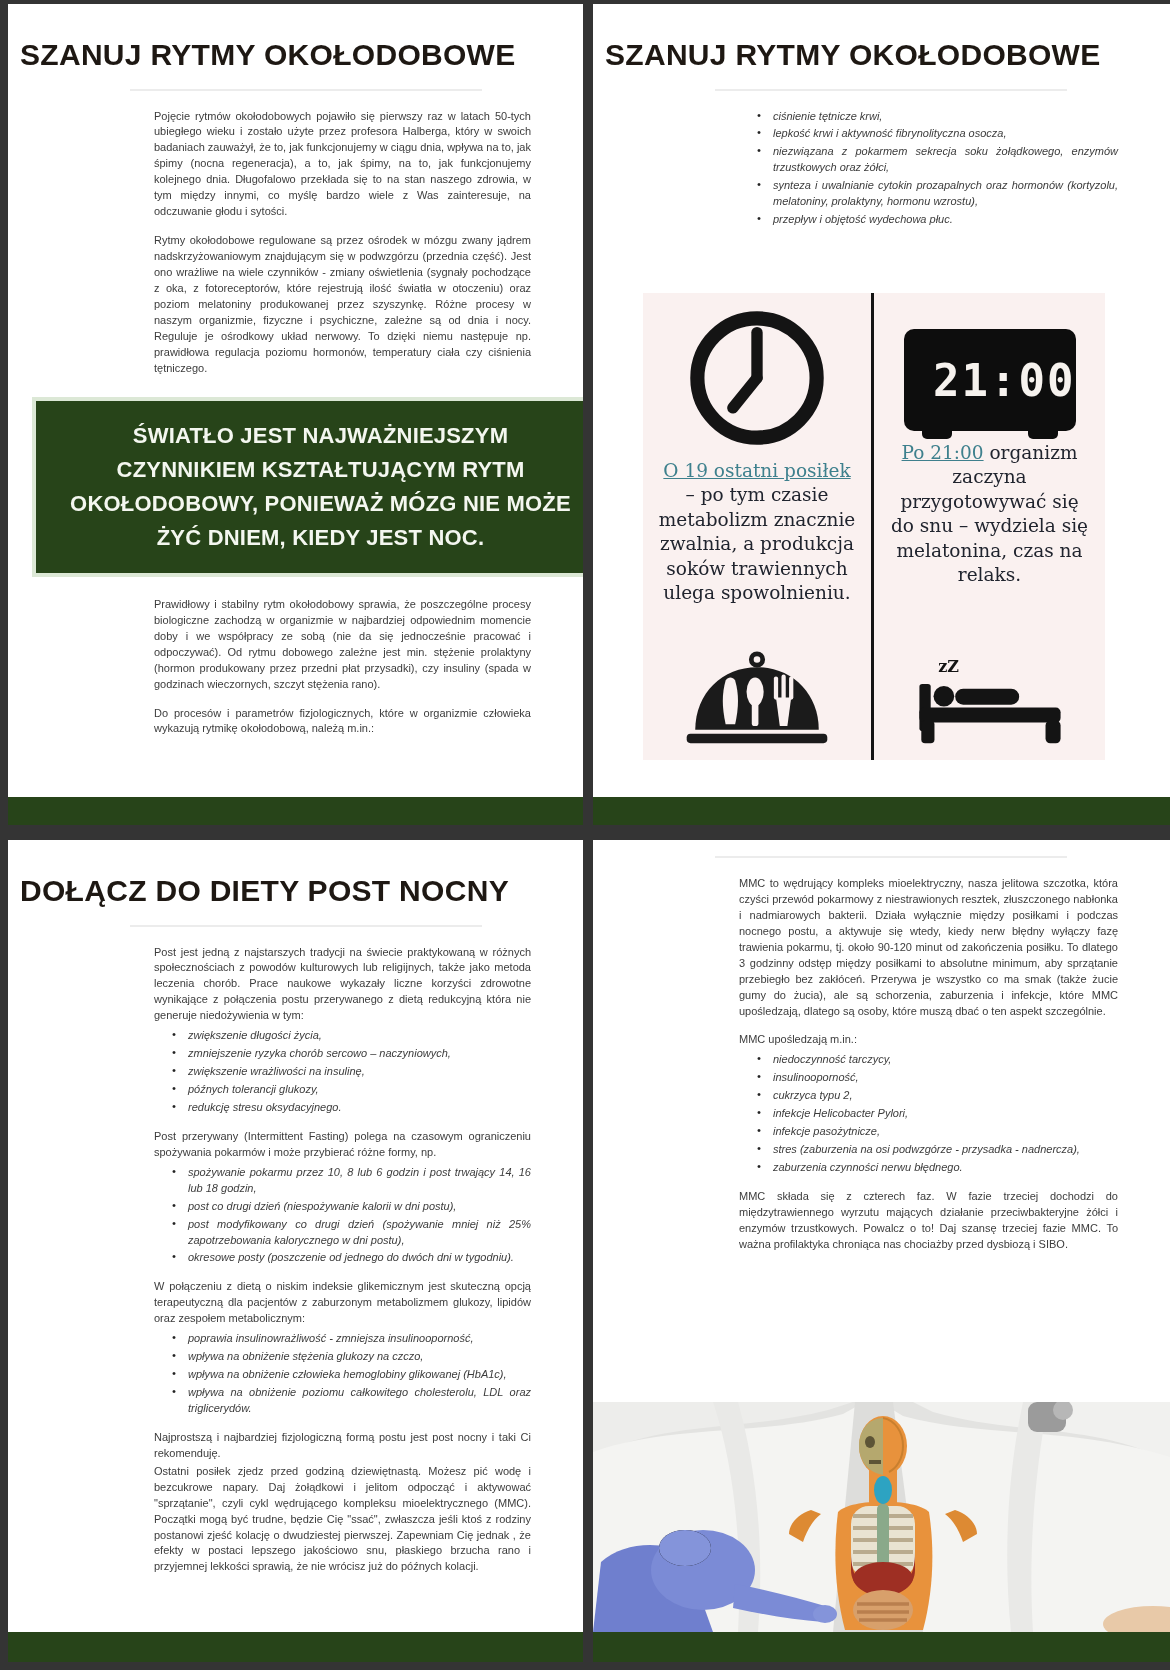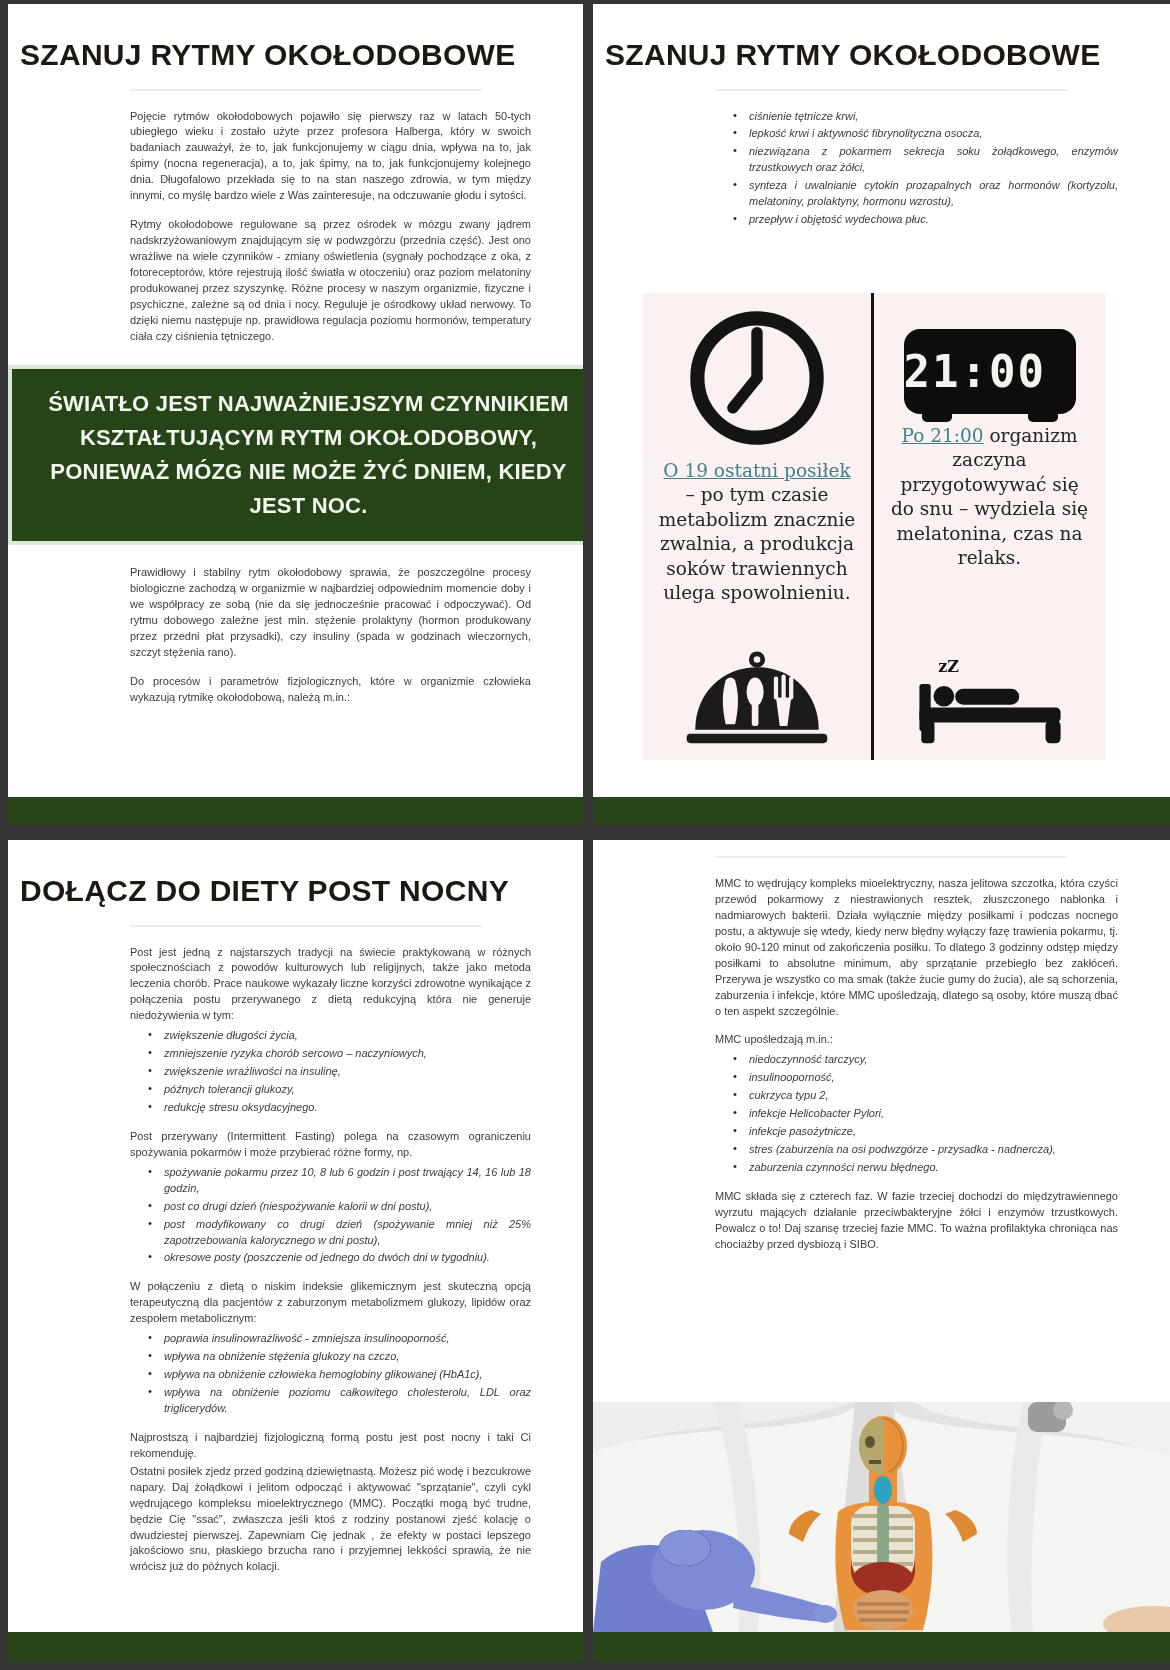--- a/index.html
+++ b/index.html
@@ -8,43 +8,43 @@
   .page{position:absolute;background:#ffffff;overflow:hidden;}
   .page-tl{left:8px;  top:4px;   width:575px;height:821px;}
   .page-tr{left:593px;top:4px;   width:577px;height:821px;}
   .page-bl{left:8px;  top:840px; width:575px;height:822px;}
   .page-br{left:593px;top:840px; width:577px;height:822px;}
 
   .page h1{margin:34px 12px 0 12px;font-size:30px;line-height:1.15;
            font-weight:800;color:#1e1813;letter-spacing:.3px;}
   .rule{height:2px;background:#ececec;width:352px;margin:16px 78px 18px 122px;}
 
-  .body{padding:0 52px 0 122px;font-size:11px;line-height:1.45;color:#3c3c3c;text-align:justify;}
+  .body{padding:0 52px 0 122px;font-size:11px;line-height:1.45;color:#3c3c3c;text-align:justify;margin-left:24px;}
   .body p{margin:0 0 13px 0;}
   .body p.intro{margin-bottom:4px;}
   .body ul{list-style:none;margin:0 0 13px 0;padding:0 0 0 18px;font-style:italic;}
   .body li{position:relative;padding-left:16px;margin:0 0 2px 0;text-align:justify;}
   .body li::before{content:"•";position:absolute;left:0;top:-1px;color:#222;}
 
   .callout{margin:20px -78px 20px -122px;background:#274419;border:4px solid #dce8d6;
            padding:18px 34px;text-align:center;color:#f4f7f0;font-size:22px;font-weight:700;
            line-height:1.55;letter-spacing:.2px;}
 
   
   .infographic{position:absolute;left:50px;top:289px;width:462px;height:467px;background:#faf1f0;
                display:flex;}
   .info-col{width:50%;box-sizing:border-box;padding:14px 10px 12px 10px;display:flex;
             flex-direction:column;align-items:center;}
   .info-col.left{border-right:3px solid #141414;}
   .info-text{margin:10px 4px 0 4px;font-family:"DejaVu Serif",serif;font-size:18.5px;line-height:1.32;
              color:#20242e;text-align:center;}
   .info-link{color:#3e808d;text-decoration:underline;text-decoration-color:#3e808d;cursor:pointer;}
   .icon-spacer{flex:1;}
-  .digital-clock{position:relative;margin-top:22px;width:172px;height:85px;background:#0d0d0d;
-                 border-radius:16px;display:flex;align-items:center;justify-content:flex-start;}
+  .digital-clock{position:relative;margin-top:22px;width:172px;height:102px;background:#0d0d0d;
+                 border-radius:10px;display:flex;align-items:center;justify-content:flex-end;}
   .digital-clock::before,.digital-clock::after{content:"";position:absolute;bottom:-8px;width:30px;
                  height:10px;background:#0d0d0d;border-radius:0 0 5px 5px;}
   .digital-clock::before{left:18px;} .digital-clock::after{right:18px;}
   .digital-time{font-family:"DejaVu Sans Mono",monospace;font-weight:700;font-size:44px;
                 color:#f6f2ee;letter-spacing:2px;}
 
   .footer-bar{position:absolute;left:0;right:0;bottom:0;background:#274419;}
   .page-tl .footer-bar,.page-tr .footer-bar{height:28px;}
   .page-bl .footer-bar,.page-br .footer-bar{height:30px;}
 

